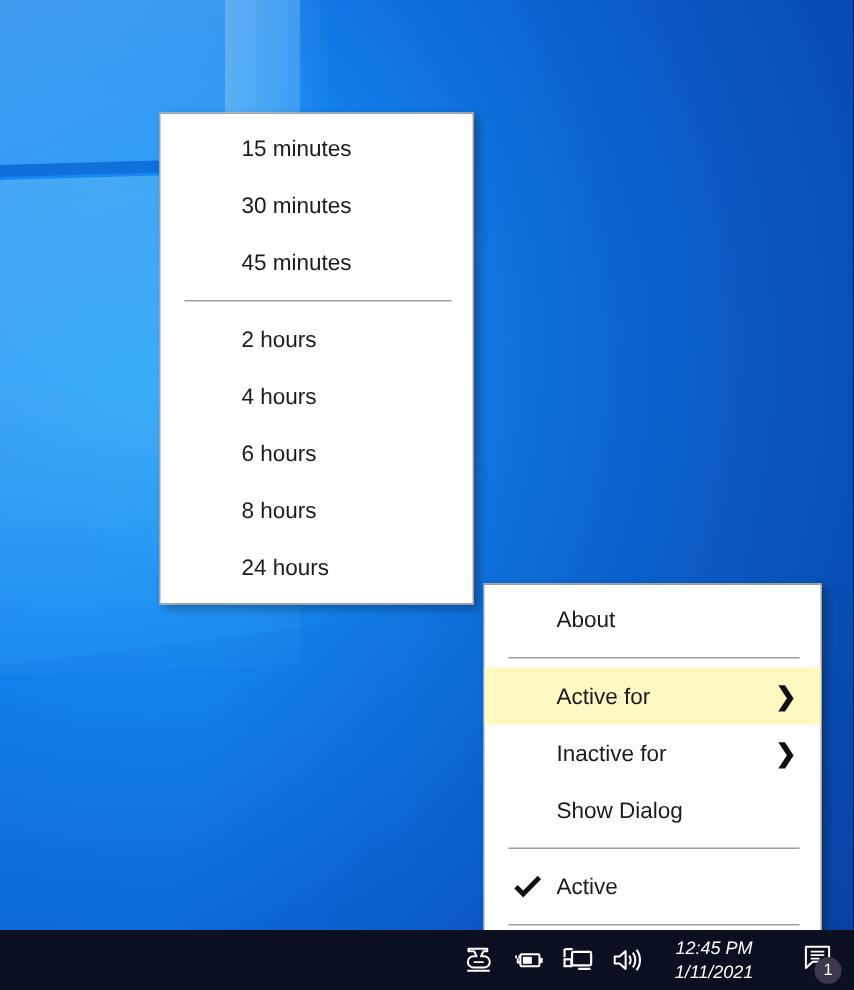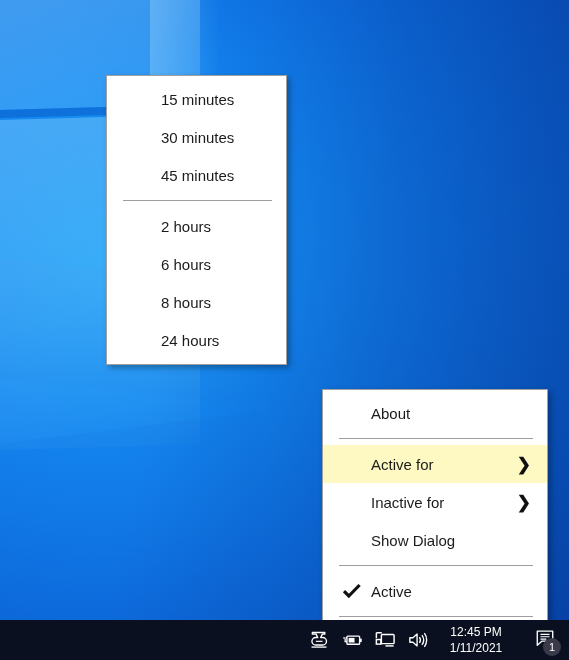--- a/index.html
+++ b/index.html
@@ -118,21 +118,21 @@
     justify-content: center;
   }
   .accel {
     text-decoration: underline;
   }
 
   
   #submenu-durations {
     left: 106px;
     top: 75px;
-    width: 181px;
+    width: 210px;
     padding: 4px 0 5px 0;
   }
   #submenu-durations .ctx-item { height: 38px; }
   #submenu-durations .ctx-item .label { padding-left: 54px; }
 
   
   #tray-menu {
     left: 322px;
     top: 341px;
     width: 226px;
@@ -172,20 +172,21 @@
   #clock {
     display: flex;
     flex-direction: column;
     align-items: center;
     justify-content: center;
     color: #ffffff;
     font-size: 12px;
     line-height: 16px;
     margin-right: 14px;
     min-width: 70px;
+    font-style: italic;
   }
   #notif-area {
     position: relative;
     width: 40px;
     height: 40px;
     display: flex;
     align-items: center;
     justify-content: center;
     margin-right: 4px;
   }
@@ -229,20 +230,23 @@
   <div class="ctx-item">
     <span class="label">45 minutes</span>
   </div>
 
   <div class="ctx-sep"></div>
 
   <div class="ctx-item">
     <span class="label">2 hours</span>
   </div>
   <div class="ctx-item">
+    <span class="label">4 hours</span>
+  </div>
+  <div class="ctx-item">
     <span class="label">6 hours</span>
   </div>
   <div class="ctx-item">
     <span class="label">8 hours</span>
   </div>
   <div class="ctx-item">
     <span class="label">24 hours</span>
   </div>
 </div>
 

